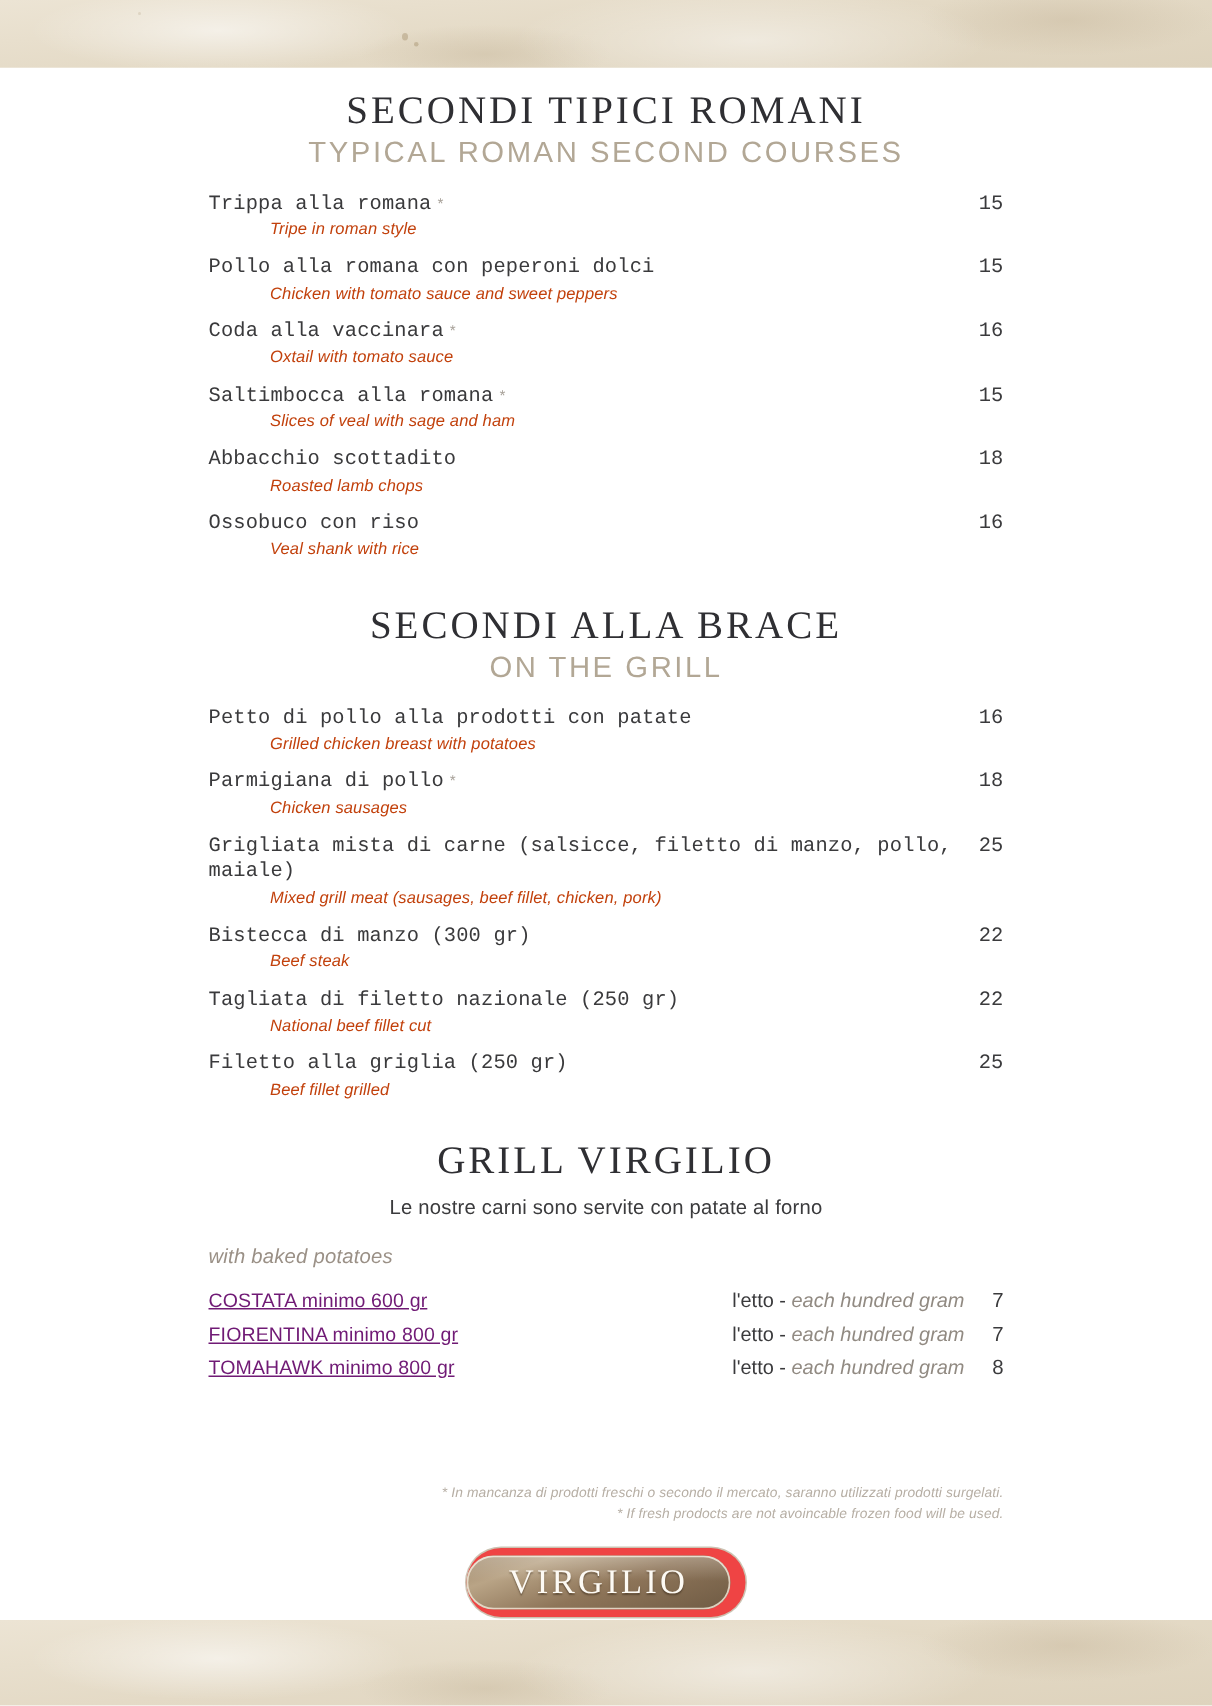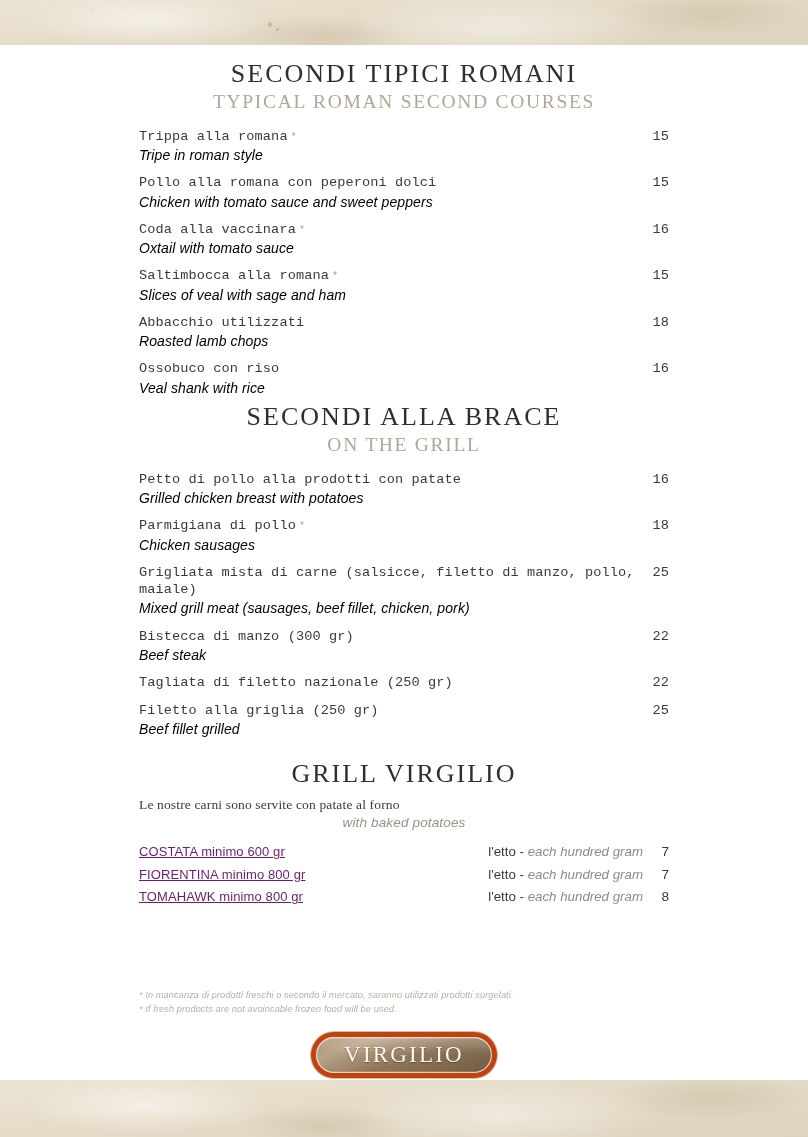--- a/index.html
+++ b/index.html
@@ -63,44 +63,45 @@
     font-family: "Liberation Serif", serif;
     font-size: 26px;
     letter-spacing: 2.0px;
     color: #2f2f33;
     font-weight: 400;
     line-height: 1.12;
     white-space: nowrap;
   }
   .sec-subtitle {
     text-align: center;
-    font-family: Liberation Serif, serif;
+    font-family: Liberation Sans, sans-serif;
     font-size: 19.5px;
     letter-spacing: 1.7px;
     color: #b2a795;
     font-weight: 400;
     line-height: 1.15;
     margin-top: 3px;
     white-space: nowrap;
   }
   .sec-note-it {
-    font-family: Liberation Serif, serif;
+    text-align: center;
+    font-family: Liberation Sans, sans-serif;
     font-size: 13.5px;
     color: #3b3b3d;
     letter-spacing: .15px;
     margin-top: 9px;
   }
   .sec-note-en {
-    text-align: center;
+    text-align: left;
     font-family: "Liberation Sans", sans-serif;
     font-style: italic;
     font-size: 13.5px;
     color: #9a9086;
     letter-spacing: .15px;
-    margin-top: 2px;
+    margin-top: 18px;
   }
 
   
   .items { margin-top: 14px; }
 
   .dish { margin-bottom: 10px; }
   .dish-line {
     display: flex;
     align-items: baseline;
     justify-content: space-between;
@@ -120,25 +121,26 @@
   }
   .dish-price {
     font-size: 13.6px;
     color: #3a3a3c;
     letter-spacing: .1px;
     padding-left: 14px;
     white-space: nowrap;
   }
   .dish-desc {
     font-style: italic;
-    font-size: 14px;
-    color: #000000;
+    font-size: 11px;
+    color: #c2410c;
     letter-spacing: .1px;
     line-height: 1.3;
     margin-top: 1px;
+    margin-left: 41px;
   }
 
   
   .grill-rows { margin-top: 14px; }
   .grill-row {
     display: flex;
     align-items: baseline;
     margin-bottom: 7.5px;
   }
   .grill-name {
@@ -164,21 +166,21 @@
     width: 26px;
     text-align: right;
     white-space: nowrap;
   }
 
   
   .footnote {
     position: absolute;
     left: 0;
     width: 530px;
-    text-align: left;
+    text-align: right;
   }
   .footnote-line {
     font-style: italic;
     font-size: 9.2px;
     color: #b6aea4;
     letter-spacing: .1px;
     line-height: 1.5;
   }
 
   
@@ -186,25 +188,24 @@
     position: absolute;
     left: 0;
     width: 530px;
     display: flex;
     justify-content: center;
   }
   .logo-outer {
     width: 186px;
     height: 46px;
     border-radius: 23px / 23px;
-    background: #c2410c;
+    background: #ef4444;
     box-shadow: 0 0 0 1px rgba(163,143,114,.55);
     display: flex;
     align-items: center;
-    justify-content: center;
   }
   .logo-inner {
     width: 176px;
     height: 36px;
     border-radius: 18px / 18px;
     background: linear-gradient(160deg, #9e876a 0%, #b9a486 22%, #8e7559 55%, #6f5b44 100%);
     box-shadow: inset 0 0 0 1.2px rgba(238,228,212,.85);
     display: flex;
     align-items: center;
     justify-content: center;
@@ -275,21 +276,21 @@
         <div class="dish">
           <div class="dish-line">
             <div class="dish-name"><span>Saltimbocca alla romana</span><span class="dish-mark">*</span></div>
             <div class="dish-price">15</div>
           </div>
           <div class="dish-desc">Slices of veal with sage and ham</div>
         </div>
 
         <div class="dish">
           <div class="dish-line">
-            <div class="dish-name"><span>Abbacchio utilizzati</span><span class="dish-mark"></span></div>
+            <div class="dish-name"><span>Abbacchio scottadito</span><span class="dish-mark"></span></div>
             <div class="dish-price">18</div>
           </div>
           <div class="dish-desc">Roasted lamb chops</div>
         </div>
 
         <div class="dish">
           <div class="dish-line">
             <div class="dish-name"><span>Ossobuco con riso</span><span class="dish-mark"></span></div>
             <div class="dish-price">16</div>
           </div>
@@ -335,20 +336,21 @@
             <div class="dish-price">22</div>
           </div>
           <div class="dish-desc">Beef steak</div>
         </div>
 
         <div class="dish">
           <div class="dish-line">
             <div class="dish-name"><span>Tagliata di filetto nazionale (250 gr)</span><span class="dish-mark"></span></div>
             <div class="dish-price">22</div>
           </div>
+          <div class="dish-desc">National beef fillet cut</div>
         </div>
 
         <div class="dish">
           <div class="dish-line">
             <div class="dish-name"><span>Filetto alla griglia (250 gr)</span><span class="dish-mark"></span></div>
             <div class="dish-price">25</div>
           </div>
           <div class="dish-desc">Beef fillet grilled</div>
         </div>
 

